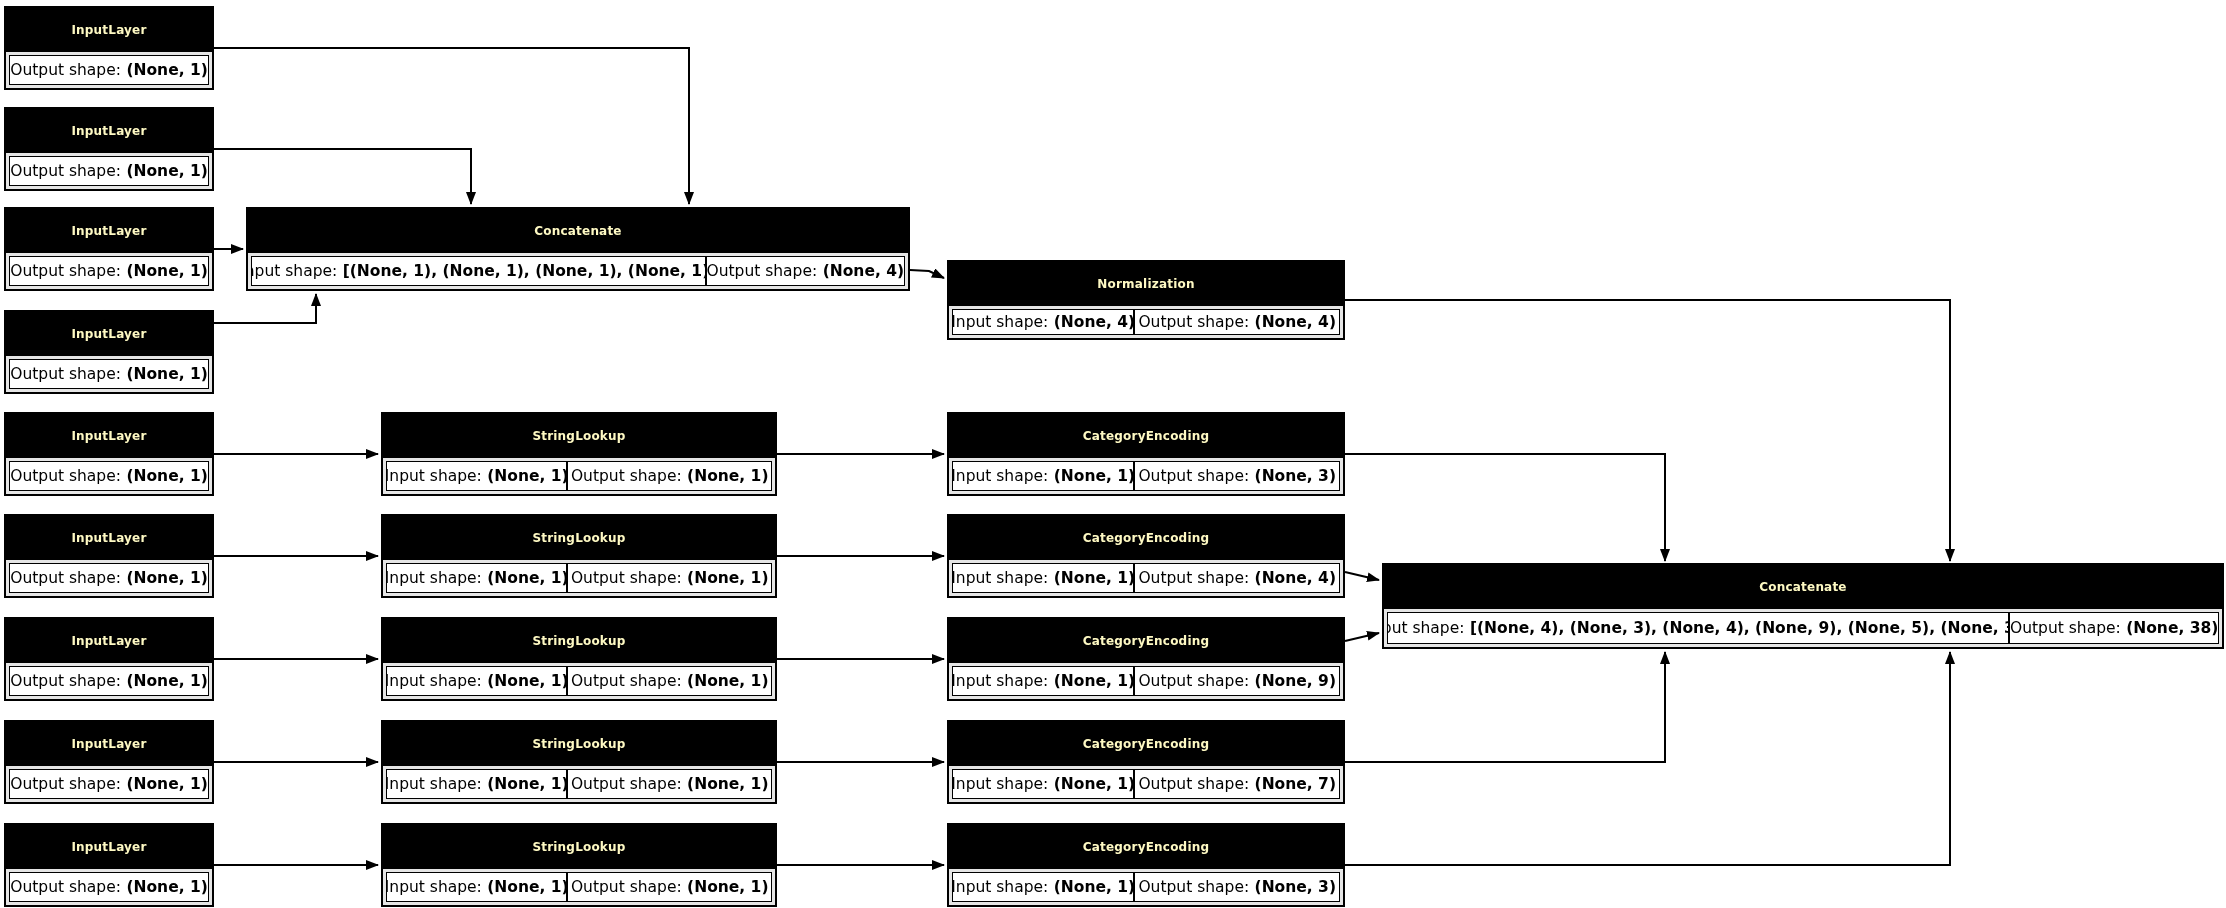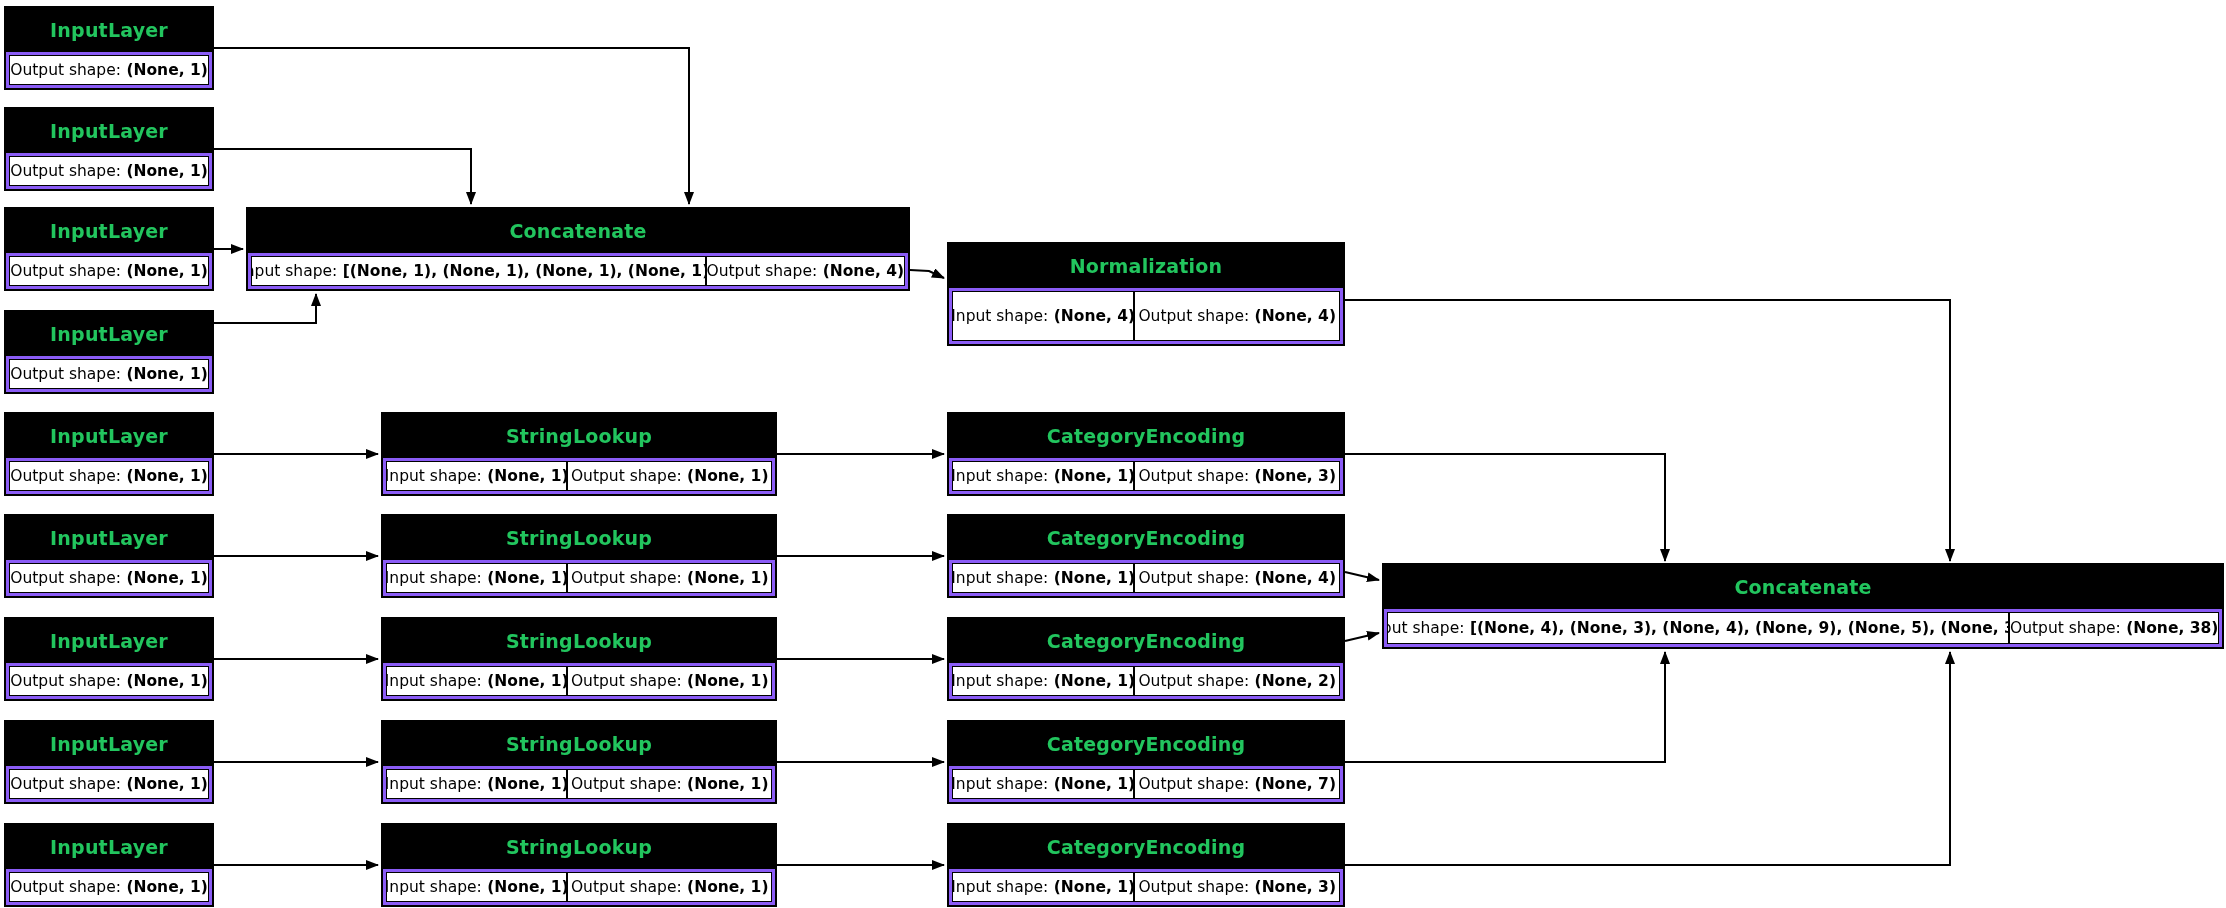--- a/index.html
+++ b/index.html
@@ -2,22 +2,22 @@
 <html><head>
 <meta charset="utf-8">
 <style>
   html,body{margin:0;padding:0;background:#ffffff;}
   body{font-family:"DejaVu Sans","Liberation Sans",sans-serif;}
   #canvas{position:relative;width:2226px;height:908px;background:#ffffff;overflow:hidden;}
   #edges{position:absolute;left:0;top:0;width:2226px;height:908px;z-index:1;}
   .node{position:absolute;box-sizing:border-box;border:2px solid #000;background:#000;z-index:2;
         display:flex;flex-direction:column;}
   .node-title{height:44px;min-height:44px;display:flex;align-items:center;justify-content:center;
-        background:#000;color:#22c55e;font-weight:bold;font-size:19px;letter-spacing:0.2px;}
-  .node-body{flex:1;display:flex;background:#8b5cf6;padding:3px;gap:0;}
+        background:#000;color:#fef9c3;font-weight:bold;font-size:12px;letter-spacing:0.2px;}
+  .node-body{flex:1;display:flex;background:#e5e5e5;padding:3px;gap:0;}
   .cell{box-sizing:border-box;border:1.5px solid #000;background:#fff;color:#000;
         display:flex;align-items:center;justify-content:center;white-space:nowrap;
         font-size:15.5px;overflow:hidden;}
   .cell .lbl{margin-right:0.35em;}
   .cell .val{font-weight:bold;}
 </style>
 </head>
 <body>
 
 <div id="canvas">
@@ -103,21 +103,21 @@
           <span class="lbl">Input shape:</span>
           <span class="val">[(None, 1), (None, 1), (None, 1), (None, 1)]</span>
         </div>
       <div class="cell" style="width:30.5%">
           <span class="lbl">Output shape:</span>
           <span class="val">(None, 4)</span>
         </div>
     </div>
   </div>
 
-  <div class="node" style="left:947px;top:242px;width:398px;height:104px">
+  <div class="node" style="left:947px;top:260px;width:398px;height:80px">
     <div class="node-title">Normalization</div>
     <div class="node-body">
       <div class="cell" style="width:47%">
           <span class="lbl">Input shape:</span>
           <span class="val">(None, 4)</span>
         </div>
       <div class="cell" style="width:53%">
           <span class="lbl">Output shape:</span>
           <span class="val">(None, 4)</span>
         </div>
@@ -220,21 +220,21 @@
   </div>
   <div class="node" style="left:947px;top:617px;width:398px;height:84px">
     <div class="node-title">CategoryEncoding</div>
     <div class="node-body">
       <div class="cell" style="width:47%">
           <span class="lbl">Input shape:</span>
           <span class="val">(None, 1)</span>
         </div>
       <div class="cell" style="width:53%">
           <span class="lbl">Output shape:</span>
-          <span class="val">(None, 2)</span>
+          <span class="val">(None, 9)</span>
         </div>
     </div>
   </div>
 
   <div class="node" style="left:4px;top:720px;width:210px;height:84px">
     <div class="node-title">InputLayer</div>
     <div class="node-body">
       <div class="cell" style="width:100%">
           <span class="lbl">Output shape:</span>
           <span class="val">(None, 1)</span>

